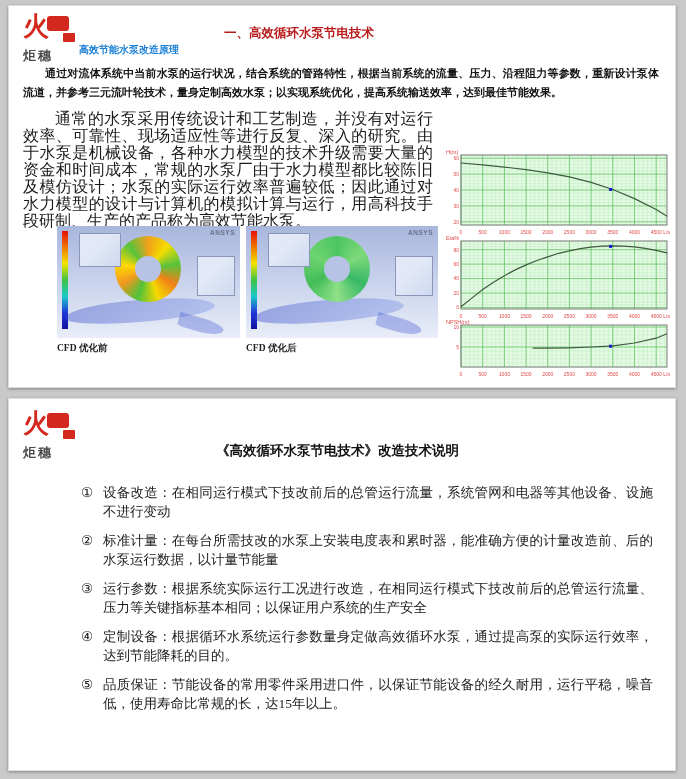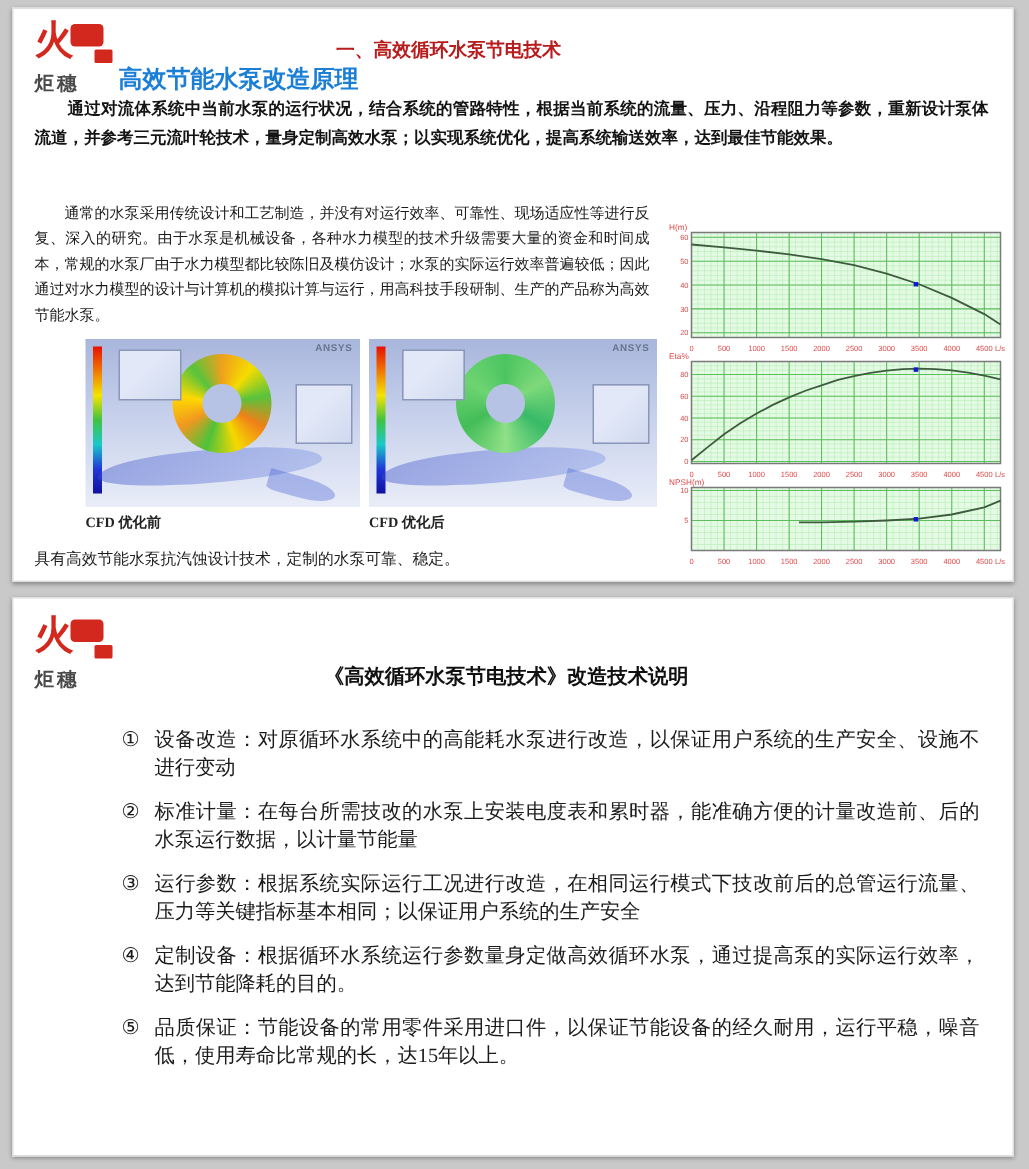--- a/index.html
+++ b/index.html
@@ -18,23 +18,23 @@
   
   .logo{position:absolute;left:14px;top:6px;width:56px;text-align:left}
   .logo-art{position:relative;width:52px;height:34px}
   .logo-flame{position:absolute;left:0;top:2px;font-size:26px;line-height:26px;font-weight:bold;color:#d3281e;font-family:"Liberation Serif",serif}
   .logo-sq1{position:absolute;right:6px;top:4px;width:22px;height:15px;background:#d3281e;border-radius:3px}
   .logo-sq2{position:absolute;right:0px;top:21px;width:12px;height:9px;background:#d3281e;border-radius:1px}
   .logo-text{font-size:13px;font-weight:bold;color:#4a4a4a;letter-spacing:2px;margin-top:1px}
 
   
   .s1-title{position:absolute;left:110px;top:19px;width:360px;text-align:center;font-size:12.5px;font-weight:bold;color:#b91c1c;margin:0}
-  .s1-subtitle{position:absolute;left:70px;top:37px;font-size:16px;font-weight:bold;color:var(--accent-blue,#1b7fd6);margin:0}
+  .s1-subtitle{position:absolute;left:70px;top:37px;font-size:10px;font-weight:bold;color:var(--accent-blue,#1b7fd6);margin:0}
   .s1-para1{position:absolute;left:14px;right:16px;top:58px;margin:0;font-size:11px;font-weight:bold;line-height:19px;text-align:justify;text-indent:2em;color:#141414}
-  .s1-para2{position:absolute;left:14px;width:410px;top:128px;margin:0;font-size:10px;line-height:17px;text-align:justify;text-indent:2em;color:#1b1b1b;font-family:"Liberation Serif",serif}
+  .s1-para2{position:absolute;left:14px;width:410px;top:104px;margin:0;font-size:16px;line-height:17px;text-align:justify;text-indent:2em;color:#1b1b1b;font-family:"Liberation Serif",serif}
   .footnote{position:absolute;left:14px;top:360px;font-size:10.5px;color:#1b1b1b}
 
   
   .cfd-row{position:absolute;left:48px;top:220px;display:flex;gap:6px}
   figure{margin:0}
   .cfd{position:relative;height:112px;background:linear-gradient(180deg,#a8b6dc 0%,#c6d0eb 45%,#e9edf8 100%);overflow:hidden}
   .cfd-before .cfd{width:183px}
   .cfd-after  .cfd{width:192px}
   .cfd .bar{position:absolute;left:5px;top:5px;bottom:9px;width:6px;
     background:linear-gradient(180deg,#e81000,#f07800,#f5e400,#41c341,#19c9c9,#2038d8,#1010a0)}
@@ -106,21 +106,20 @@
         <span class="volute"></span>
         <span class="tail"></span>
         <span class="ring"></span>
         <span class="inset a"></span>
         <span class="inset b"></span>
       </div>
       <figcaption>CFD 优化后</figcaption>
     </figure>
   </div>
 
-  <div class="footnote">具有高效节能水泵抗汽蚀设计技术，定制的水泵可靠、稳定。</div>
 
   <div class="chart" id="chart-head"><svg width="226" height="88" viewBox="0 0 226 88" xmlns="http://www.w3.org/2000/svg">
         <rect x="16" y="7" width="206" height="70" fill="#e4fae4"></rect>
         <line x1="16.0" y1="7.0" x2="16.0" y2="77.0" stroke="#b7ecb7" stroke-width="0.4"></line>
         <line x1="20.3" y1="7.0" x2="20.3" y2="77.0" stroke="#b7ecb7" stroke-width="0.4"></line>
         <line x1="24.7" y1="7.0" x2="24.7" y2="77.0" stroke="#b7ecb7" stroke-width="0.4"></line>
         <line x1="29.0" y1="7.0" x2="29.0" y2="77.0" stroke="#b7ecb7" stroke-width="0.4"></line>
         <line x1="33.3" y1="7.0" x2="33.3" y2="77.0" stroke="#b7ecb7" stroke-width="0.4"></line>
         <line x1="37.7" y1="7.0" x2="37.7" y2="77.0" stroke="#b7ecb7" stroke-width="0.4"></line>
         <line x1="42.0" y1="7.0" x2="42.0" y2="77.0" stroke="#b7ecb7" stroke-width="0.4"></line>
@@ -438,21 +437,21 @@
     </div>
     <div class="logo-text">炬穗</div>
   </div>
 
   <h1 class="s2-title">《高效循环水泵节电技术》改造技术说明</h1>
 
   <div class="items">
 
       <div class="item">
         <span class="item-num">①</span>
-        <span class="item-text">设备改造：对原循环水系统中的高能耗水泵进行改造，以保证用户系统的生产安全、设施不进行变动</span>
+        <span class="item-text">设备改造：在相同运行模式下技改前后的总管运行流量，系统管网和电器等其他设备、设施不进行变动</span>
       </div>
 
       <div class="item">
         <span class="item-num">②</span>
         <span class="item-text">标准计量：在每台所需技改的水泵上安装电度表和累时器，能准确方便的计量改造前、后的水泵运行数据，以计量节能量</span>
       </div>
 
       <div class="item">
         <span class="item-num">③</span>
         <span class="item-text">运行参数：根据系统实际运行工况进行改造，在相同运行模式下技改前后的总管运行流量、压力等关键指标基本相同；以保证用户系统的生产安全</span>

